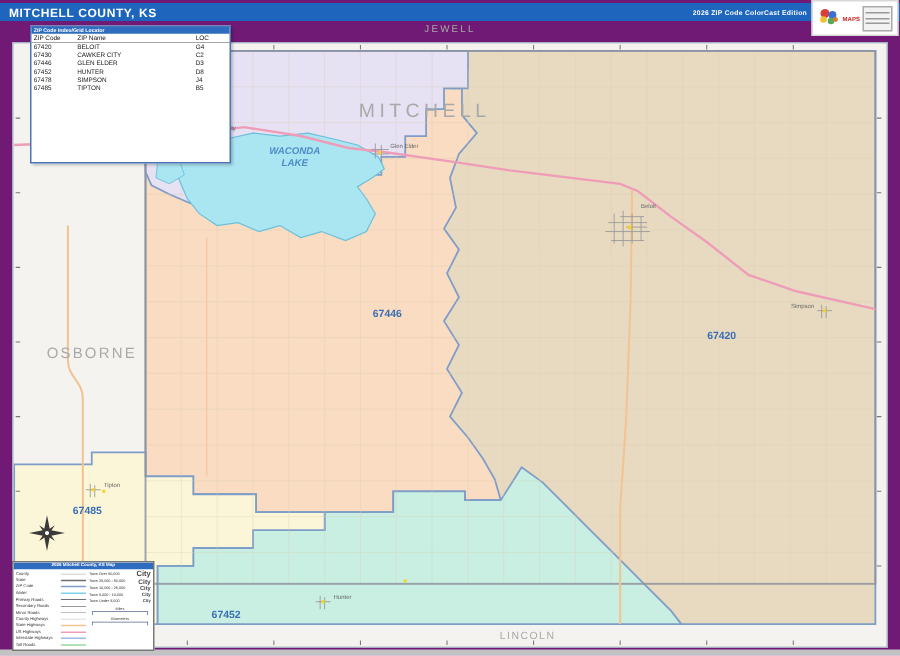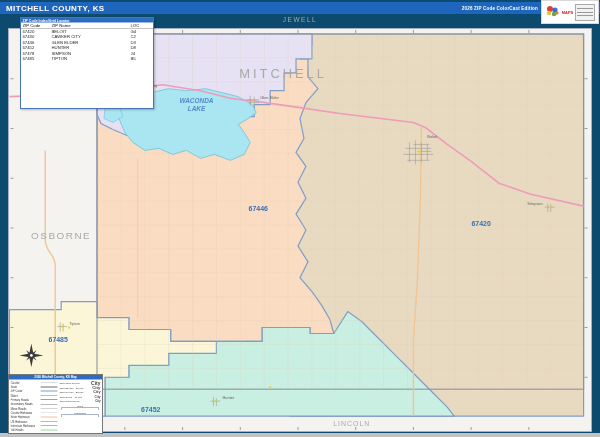--- a/index.html
+++ b/index.html
@@ -1,16 +1,16 @@
 <!DOCTYPE html>
 <html><head>
 <meta charset="utf-8">
 <style>
   html,body{margin:0;padding:0;background:#ffffff;font-family:"Liberation Sans",sans-serif;}
-  .screen{position:relative;width:600px;height:437px;background:#0c4a6e;overflow:hidden;}
+  .screen{position:relative;width:600px;height:437px;background:#701a75;overflow:hidden;}
 
   
   .topbar{position:absolute;left:0;top:2px;width:600px;height:12px;background:#1e66bd;}
   .topbar .title{position:absolute;left:6px;top:2px;font-size:8px;font-weight:bold;color:#fff;letter-spacing:.4px;}
   .topbar .edition{position:absolute;right:62px;top:3.5px;font-size:4.5px;color:#fff;letter-spacing:.2px;font-weight:bold;}
   .logo{position:absolute;right:1px;top:0;width:56px;height:22px;background:#fff;border:1px solid #d8d8d8;display:flex;align-items:center;justify-content:center;gap:2px;}
   .logo .brand{font-size:4px;font-weight:bold;color:#cc2222;}
   .logo .fineprint{width:16px;height:13px;border:1px solid #aaa;background:#f2f2f2;display:flex;flex-direction:column;justify-content:space-evenly;padding:1px;}
   .logo .fineprint i{display:block;height:1px;background:#999;}
 

